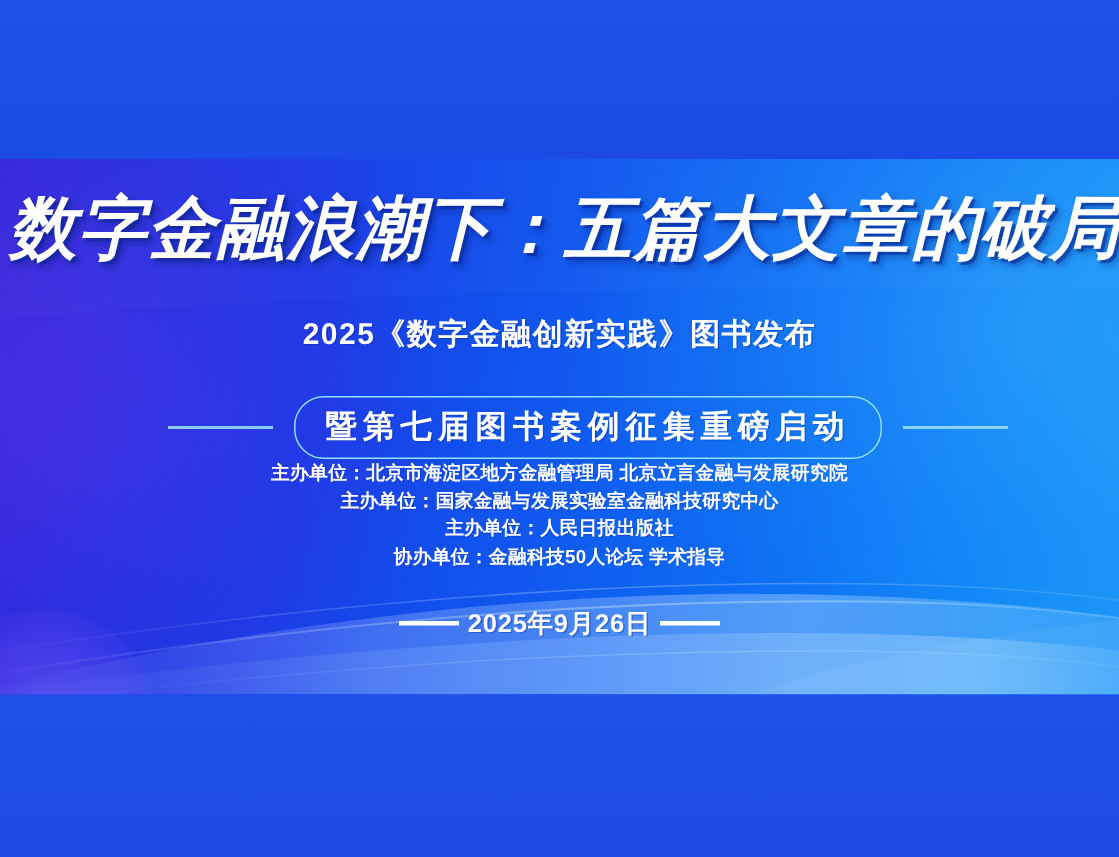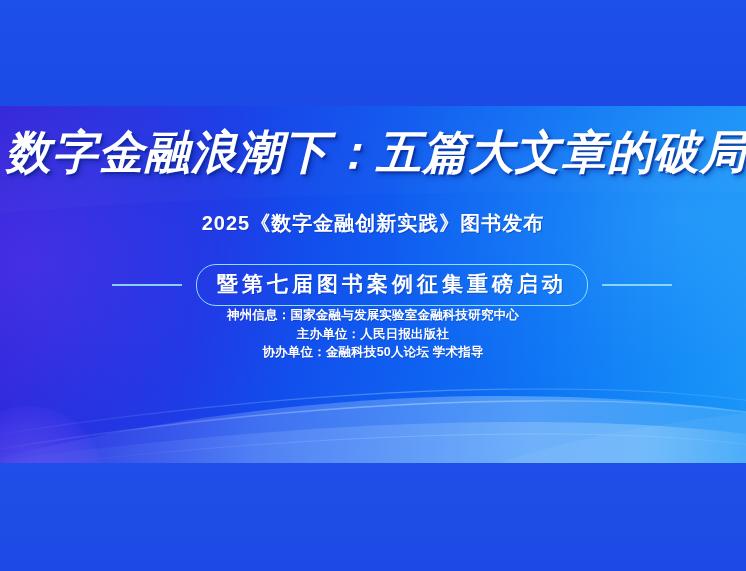--- a/index.html
+++ b/index.html
@@ -261,21 +261,27 @@
 
       <div class="sub-title">2025《数字金融创新实践》图书发布</div>
 
       <div class="pill-row">
         <span class="pill-line"></span>
         <span class="pill">暨第七届图书案例征集重磅启动</span>
         <span class="pill-line"></span>
       </div>
 
       <div class="org-block">
-        <div class="org-line">神州信息：国家金融与发展实验室金融科技研究中心</div>
+        <div class="org-line">主办单位：北京市海淀区地方金融管理局  北京立言金融与发展研究院</div>
+        <div class="org-line">主办单位：国家金融与发展实验室金融科技研究中心</div>
         <div class="org-line">主办单位：人民日报出版社</div>
         <div class="org-line">协办单位：金融科技50人论坛  学术指导</div>
       </div>
 
+      <div class="date-row">
+        <span class="date-line"></span>
+        <span class="date-text">2025年9月26日</span>
+        <span class="date-line"></span>
+      </div>
 
     </div>
   </div>
 </div>
 
 </body></html>

